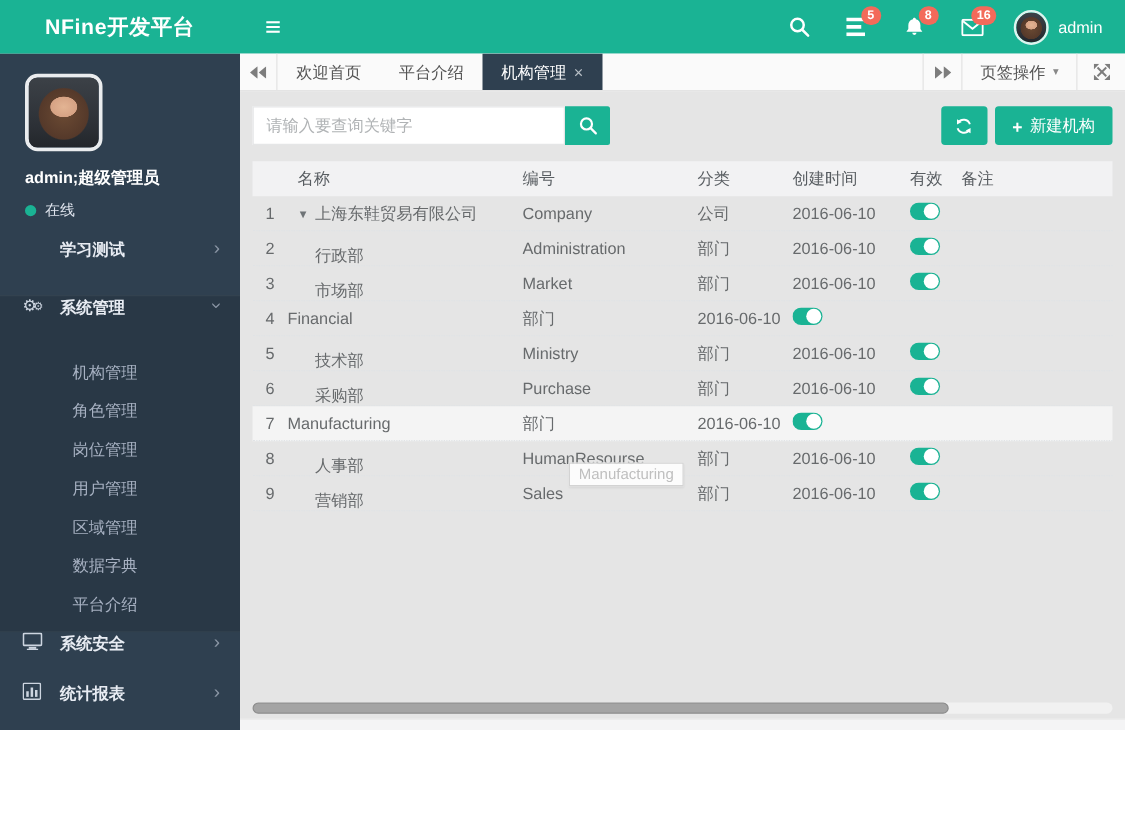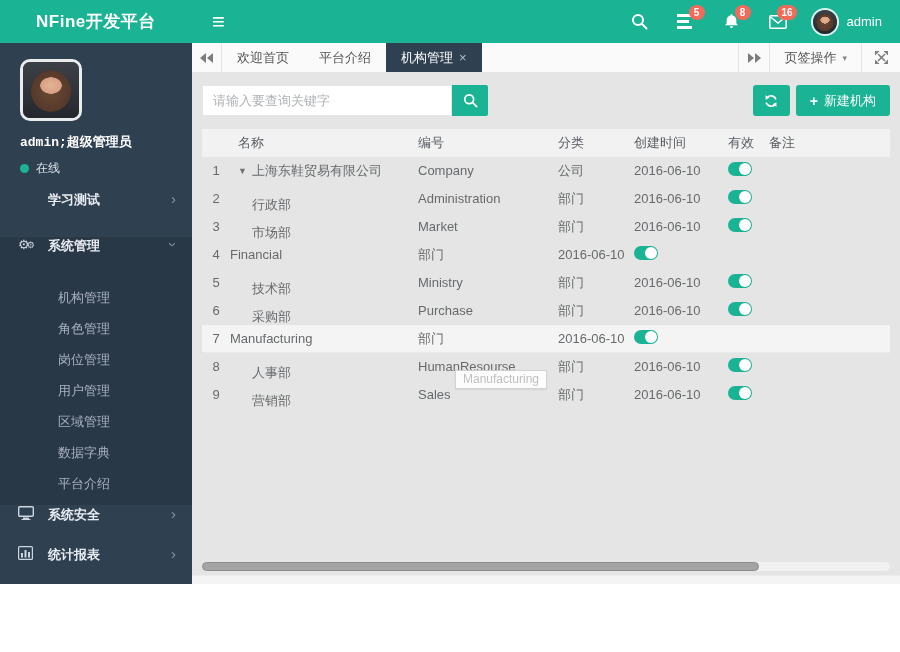--- a/index.html
+++ b/index.html
@@ -22,21 +22,21 @@
       radial-gradient(ellipse 58% 60% at 50% 52%, #6b4a33 0%, #55392a 60%, rgba(0,0,0,0) 63%),
       linear-gradient(180deg,#3c4147 0%, #2c3036 70%, #23262b 100%);
   }
   .uname { margin:0 18px 0 8px; font-size:13px; }
 
   
   .bd { flex:1; display:flex; min-height:0; }
 
   
   .side { width:192px; background:var(--side); display:flex; flex-direction:column; color:#a7b1c2; overflow:hidden; flex:none; }
-  .profile { padding:16px 0 14px 20px;font-family:Liberation Mono, monospace; }
+  .profile { padding:16px 0 14px 20px; }
   .avatar-lg { width:62px; height:62px; border-radius:10px; border:3px solid rgba(255,255,255,.9); overflow:hidden; }
   .pname { color:#fff; font-weight:bold; font-size:13px; margin-top:12px; }
   .pstat { margin-top:9px; font-size:12px; color:#dfe4ed; display:flex; align-items:center; gap:7px; }
   .dot { width:9px; height:9px; border-radius:50%; background:var(--accent); }
   .nav { flex:none; }
   .nav-item { height:45px; display:flex; align-items:flex-start; padding:0 16px 0 18px; cursor:pointer; color:#e8ecf3; font-weight:bold; font-size:13px; }
   .nav-item .nicon { width:30px; color:#cdd5e0; font-weight:normal; flex:none; display:flex; align-items:center; }
   .nav-item .nlabel { flex:1; }
   .chev { color:#8b96a5; font-size:15px; font-weight:normal; line-height:1; }
   .chev.down { transform:rotate(90deg); }

